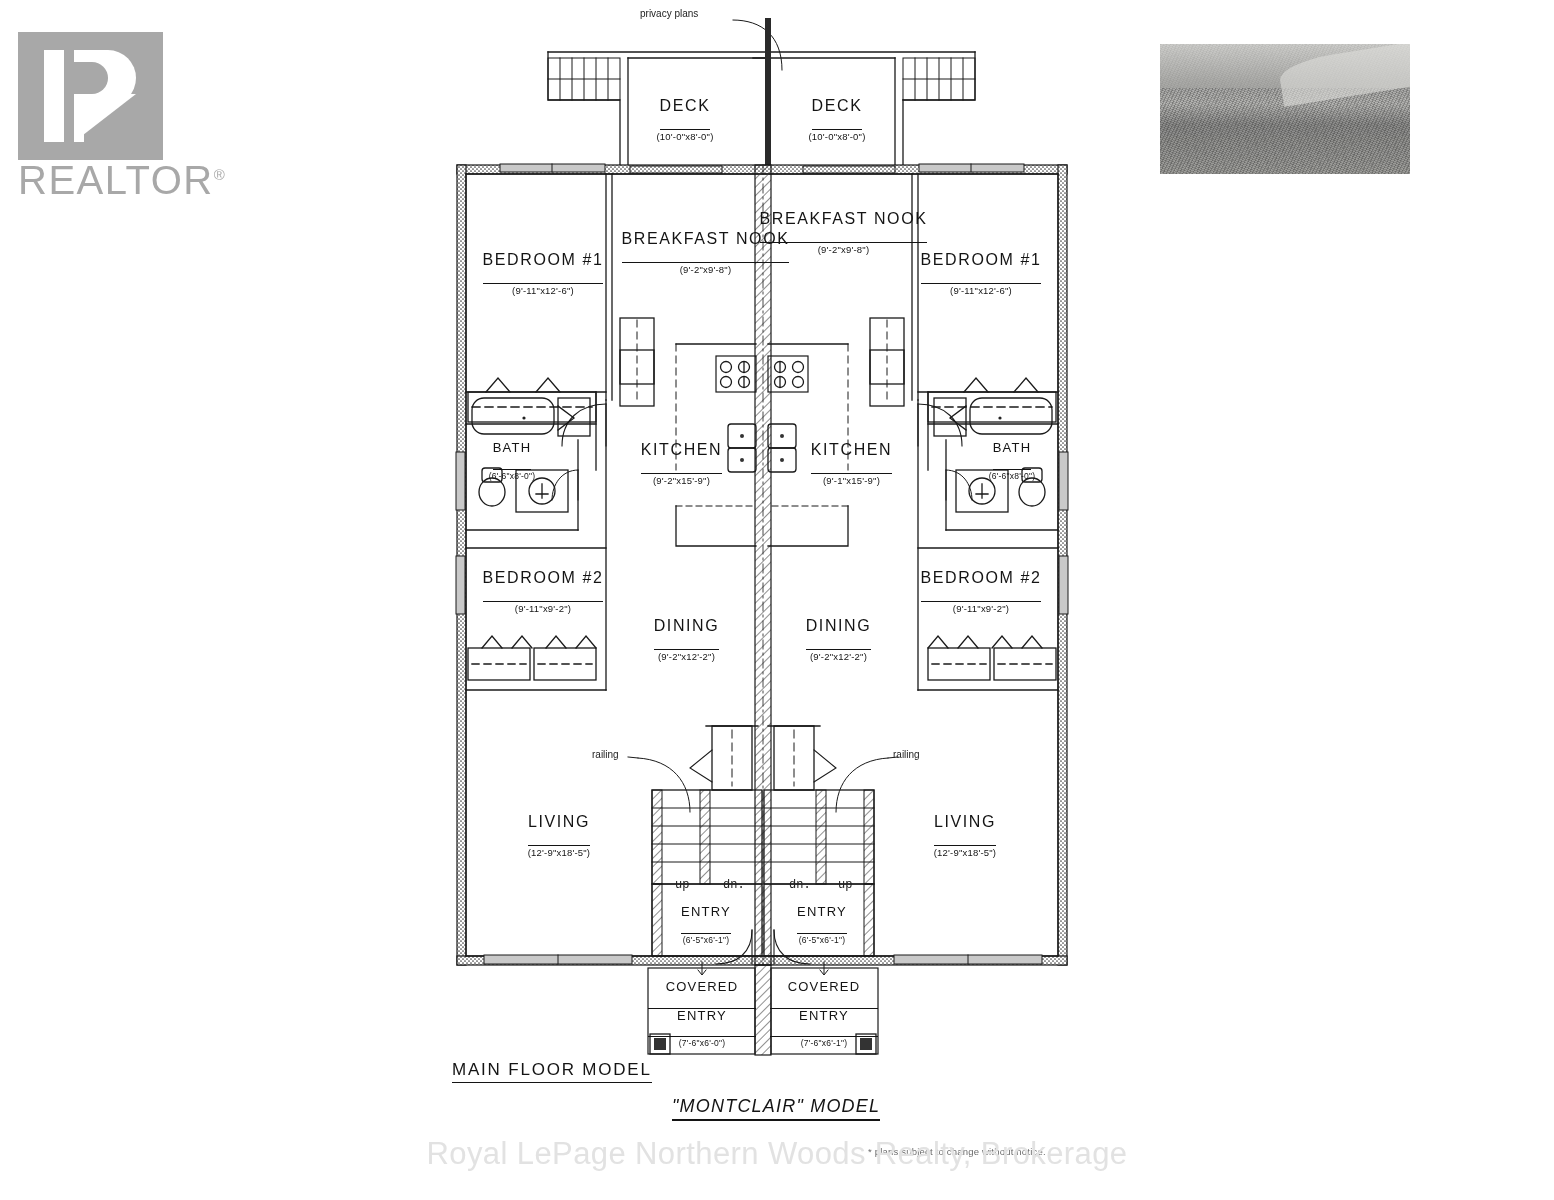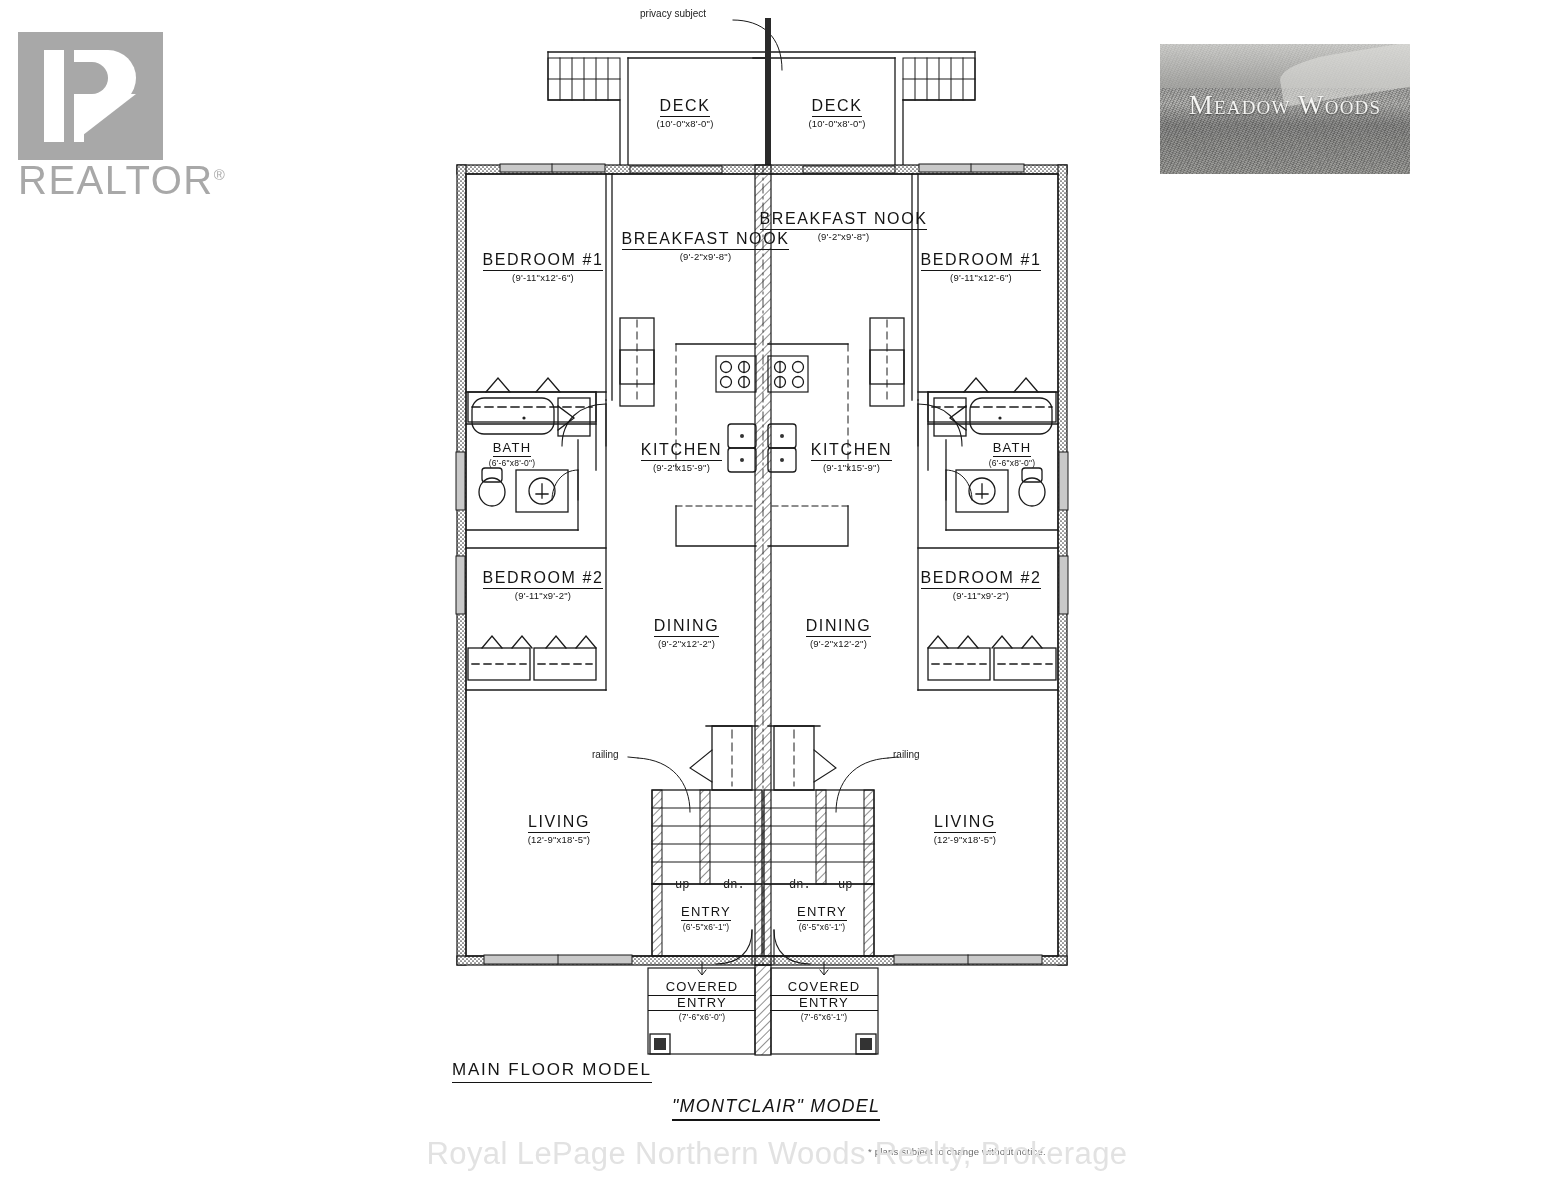--- a/index.html
+++ b/index.html
@@ -145,21 +145,21 @@
     font-family: "Liberation Sans", sans-serif;
     color: #141414;
     white-space: nowrap;
     line-height: 1.05;
   }
   .plan-label .rm {
     display: inline-block;
     font-size: 16px;
     letter-spacing: 1.6px;
     border-bottom: 1.6px solid #141414;
-    padding-bottom: 1px;
+    padding-bottom: 14px;
   }
   .plan-label .dim {
     display: block;
     font-size: 9.5px;
     letter-spacing: .2px;
     margin-top: 2px;
   }
   .plan-label.small .rm { font-size: 13px; letter-spacing: 1.2px; }
   .plan-label.small .dim { font-size: 8.5px; }
   .plan-label.two-line .rm { display: block; }
@@ -230,21 +230,20 @@
     <div class="r-bowl-inner"></div>
     <div class="r-stem-gap"></div>
     <div class="r-leg"></div>
   </div>
   <div id="realtor-word"><span>REALTOR</span><sup>®</sup></div>
 </div>
 
 <div id="meadow-logo">
   <div class="sky"></div>
   <div class="ridge"></div>
-  <div id="meadow-text">Meadow Woods</div>
 </div>
 
 <div id="floorplan-wrap">
 <svg id="floorplan-svg" width="1554" height="1200" viewBox="0 0 1554 1200" xmlns="http://www.w3.org/2000/svg">
   <defs>
     <pattern id="wallhatch" width="6" height="6" patternUnits="userSpaceOnUse" patternTransform="rotate(45)">
       <line x1="0" y1="0" x2="0" y2="6" stroke="#333" stroke-width="1.1"></line>
     </pattern>
     <pattern id="stipple" width="4" height="4" patternUnits="userSpaceOnUse">
       <rect width="4" height="4" fill="#fff"></rect>
@@ -620,21 +619,21 @@
 <div class="plan-label small" style="left:766px; top:903px; width:112px;">
   <span class="rm">ENTRY</span>
   <span class="dim">(6'-5"x6'-1")</span>
 </div>
 <div class="plan-label small two-line" style="left:770px; top:980px; width:108px;">
   <span class="rm">COVERED</span>
   <span class="rm">ENTRY</span>
   <span class="dim">(7'-6"x6'-1")</span>
 </div>
 
-<div class="annot" style="left:640px; top:8px;">privacy subject</div>
+<div class="annot" style="left:640px; top:8px;">privacy plans</div>
 <div class="annot" style="left:592px; top:749px;">railing</div>
 <div class="annot" style="left:893px; top:749px;">railing</div>
 <div class="stair-dir" style="left:675px; top:878px;">up</div>
 <div class="stair-dir" style="left:723px; top:878px;">dn.</div>
 <div class="stair-dir" style="left:789px; top:878px;">dn.</div>
 <div class="stair-dir" style="left:838px; top:878px;">up</div>
 
 <div id="main-floor-plan-title">MAIN FLOOR MODEL</div>
 <div id="model-title">"MONTCLAIR" MODEL</div>
 <div id="disclaimer">* plans subject to change without notice.</div>

